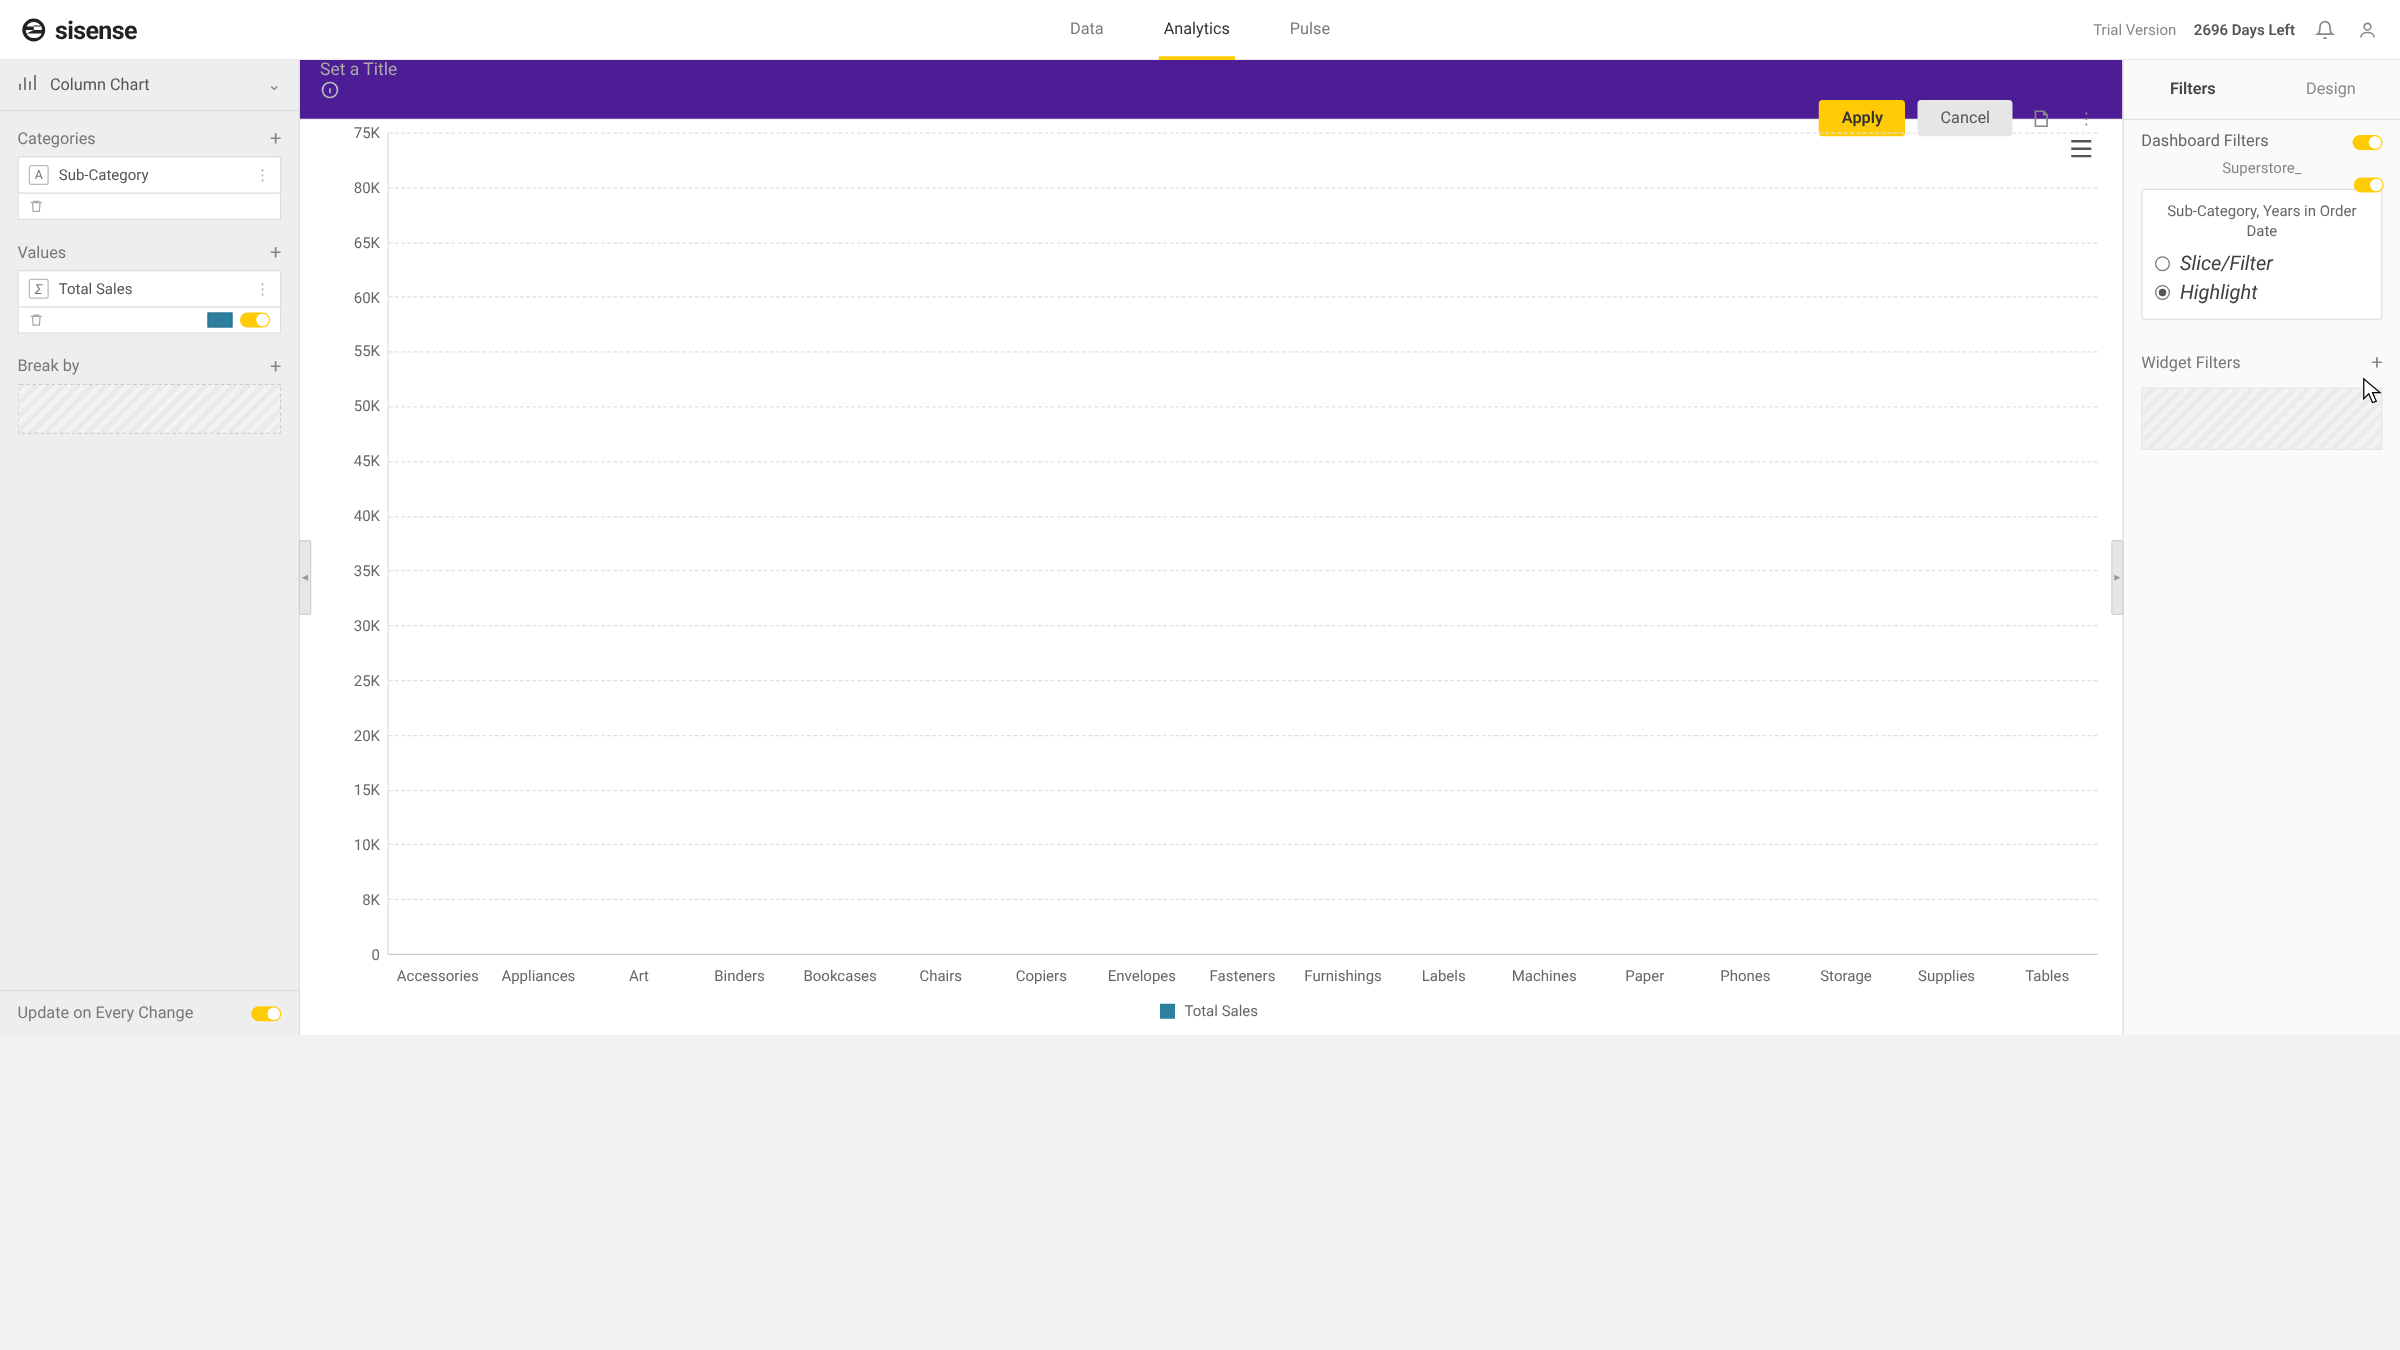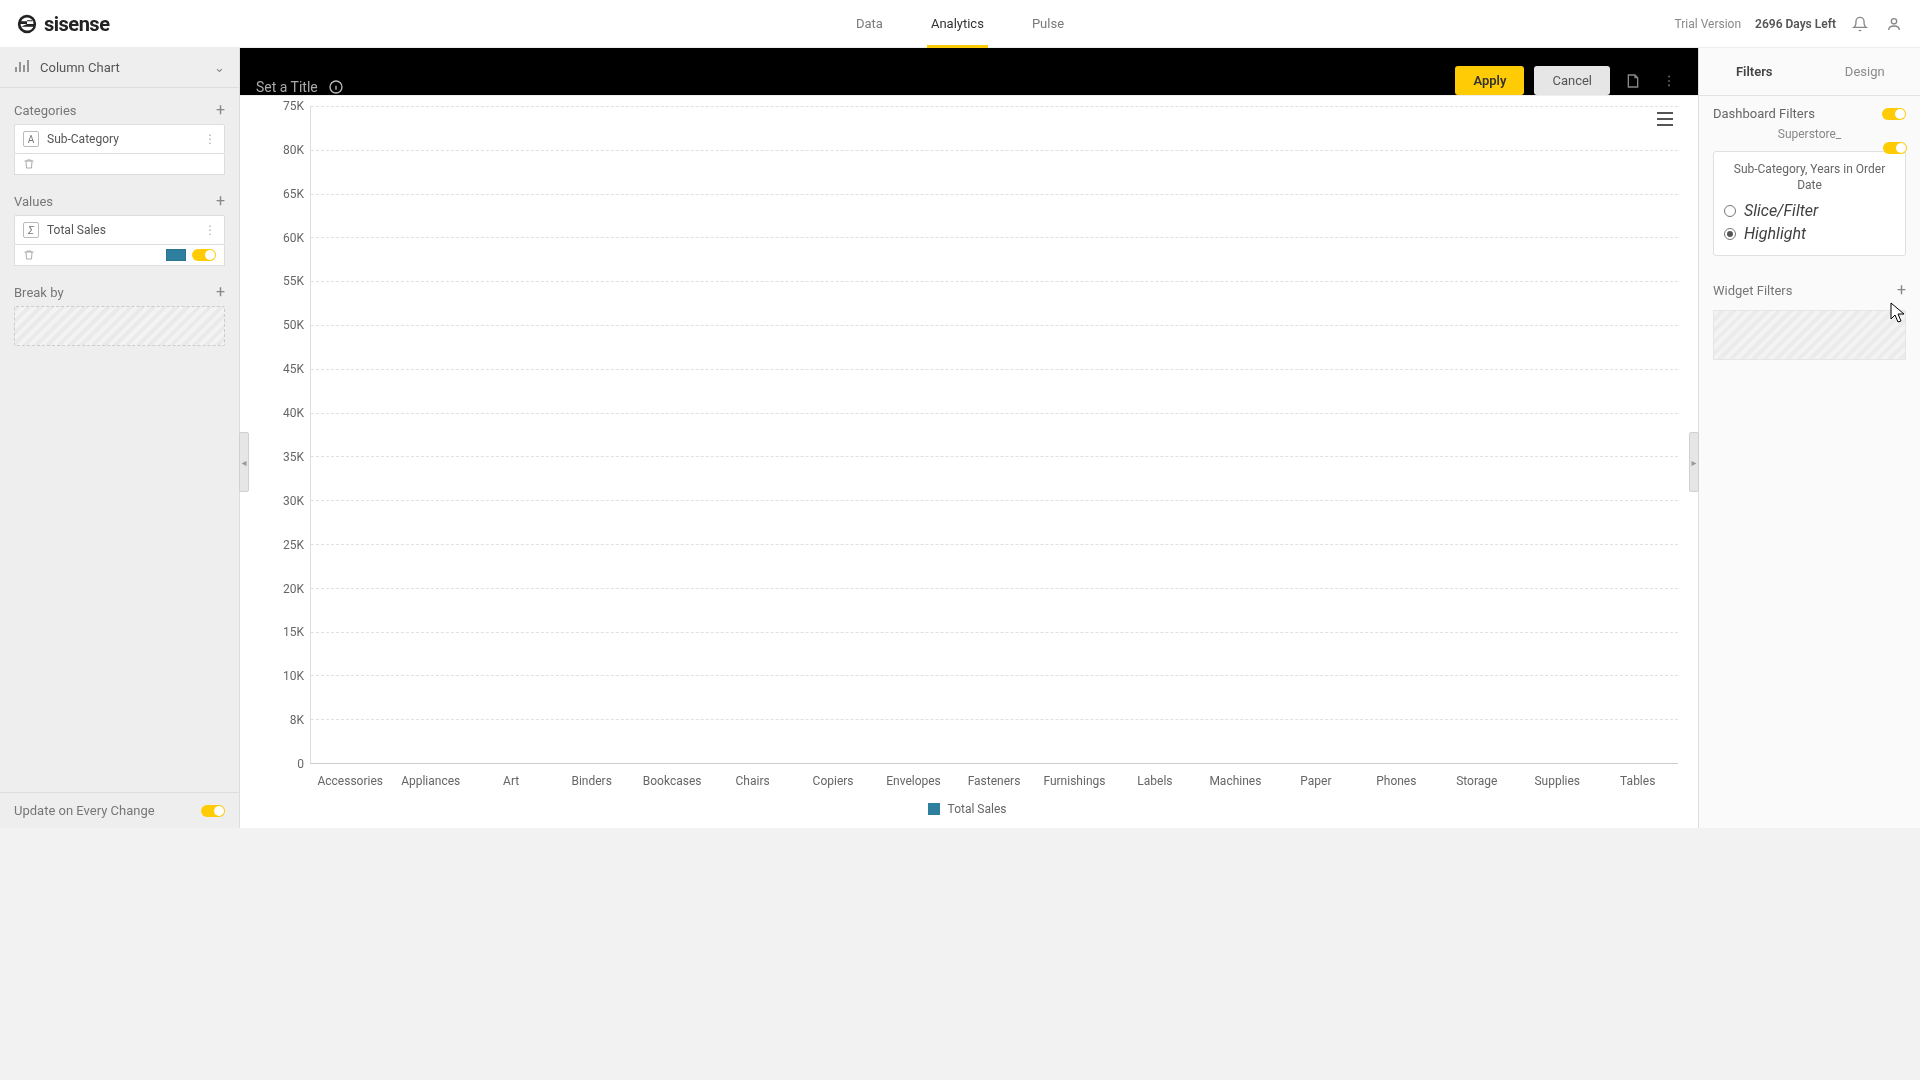--- a/index.html
+++ b/index.html
@@ -35,21 +35,21 @@
 .field-subrow { background:#fff; border:1px solid #ddd; border-top:0; padding:4px 8px; display:flex; align-items:center; gap:6px; }
 .trash { color:#aaa; cursor:pointer; display:inline-flex; }
 .color-chip { width:20px; height:12px; background:#2e7e9e; margin-left:auto; border:1px solid #2b7591;}
 .toggle-sm { width:24px; height:12px; background:#ffcb05; border-radius:6px; position:relative; display:inline-block; cursor:pointer; }
 .toggle-sm::after{content:"";position:absolute;width:10px;height:10px;background:#fff;border-radius:50%;top:1px;right:1px;}
 .dropzone { margin-top:6px; height:40px; background:repeating-linear-gradient(135deg,#eaeaea,#eaeaea 4px,#f3f3f3 4px,#f3f3f3 8px); border:1px dashed #ccc; border-radius:2px;}
 .left-footer { margin-top:auto; padding:10px 14px; display:flex; align-items:center; justify-content:space-between; color:#777; border-top:1px solid #ddd; background:#eee; }
 
 
 .center { flex:1; display:flex; flex-direction:column; min-width:0; background:#fff; }
-.toolbar { height:48px; display:flex; align-items:flex-end; padding:0 16px; border-bottom:1px solid #eee; background:#000000; }
+.toolbar { height:48px; display:flex; align-items:flex-start; padding:0 16px; border-bottom:1px solid #eee; background:#4c1d95;flex-direction:column; }
 .title-input { color:#aaa; font-size:14px; flex:0 0 auto; margin-right:10px; cursor:text; }
 .info-icon { color:#bbb; cursor:pointer; display:inline-flex; }
 .toolbar-right { margin-left:auto; display:flex; align-items:center; gap:10px; }
 .btn { padding:7px 18px; border-radius:3px; font-size:13px; cursor:pointer; border:0; }
 .btn-apply { background:#ffcb05; color:#333; font-weight:600; }
 .btn-cancel { background:#e6e6e6; color:#555; }
 .toolbar-icon { width:26px; height:26px; display:inline-flex; align-items:center; justify-content:center; color:#888; cursor:pointer; }
 
 .chart-area { flex:1; position:relative; padding:10px 20px 10px 16px; display:flex; flex-direction:column; }
 .menu-btn { position:absolute; top:16px; right:24px; cursor:pointer; color:#555; }

